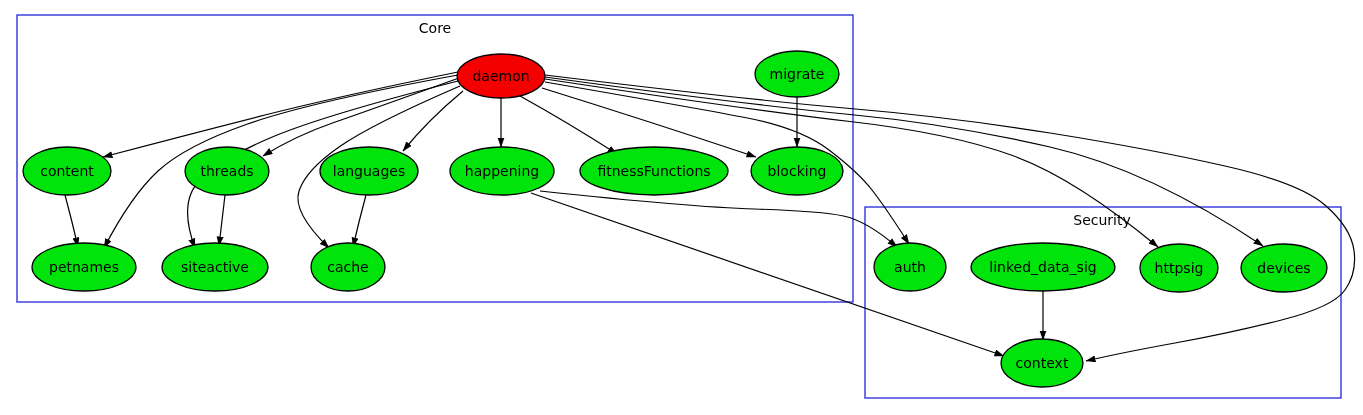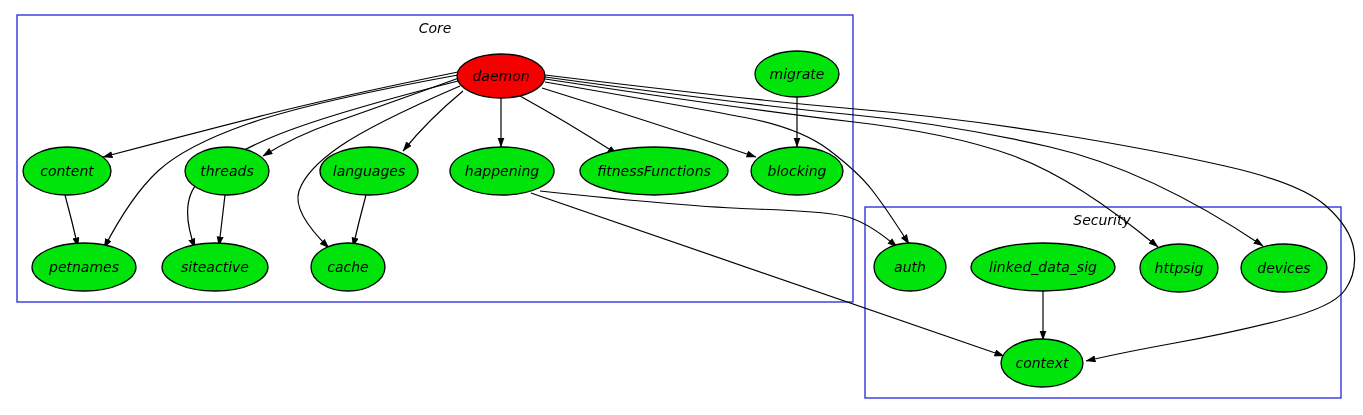--- a/index.html
+++ b/index.html
@@ -9,21 +9,20 @@
     width: 1363px;
     height: 415px;
     overflow: hidden;
     font-family: "DejaVu Sans", "Liberation Sans", sans-serif;
   }
   #stage {
     position: relative;
     width: 1363px;
     height: 382px;
     background: #ffffff;
-    font-style: italic;
   }
   svg { display: block; }
   .cluster-rect {
     fill: none;
     stroke-width: 1.4px;
   }
   .cluster-label {
     font-size: 14px;
     fill: #000000;
     text-anchor: middle;

